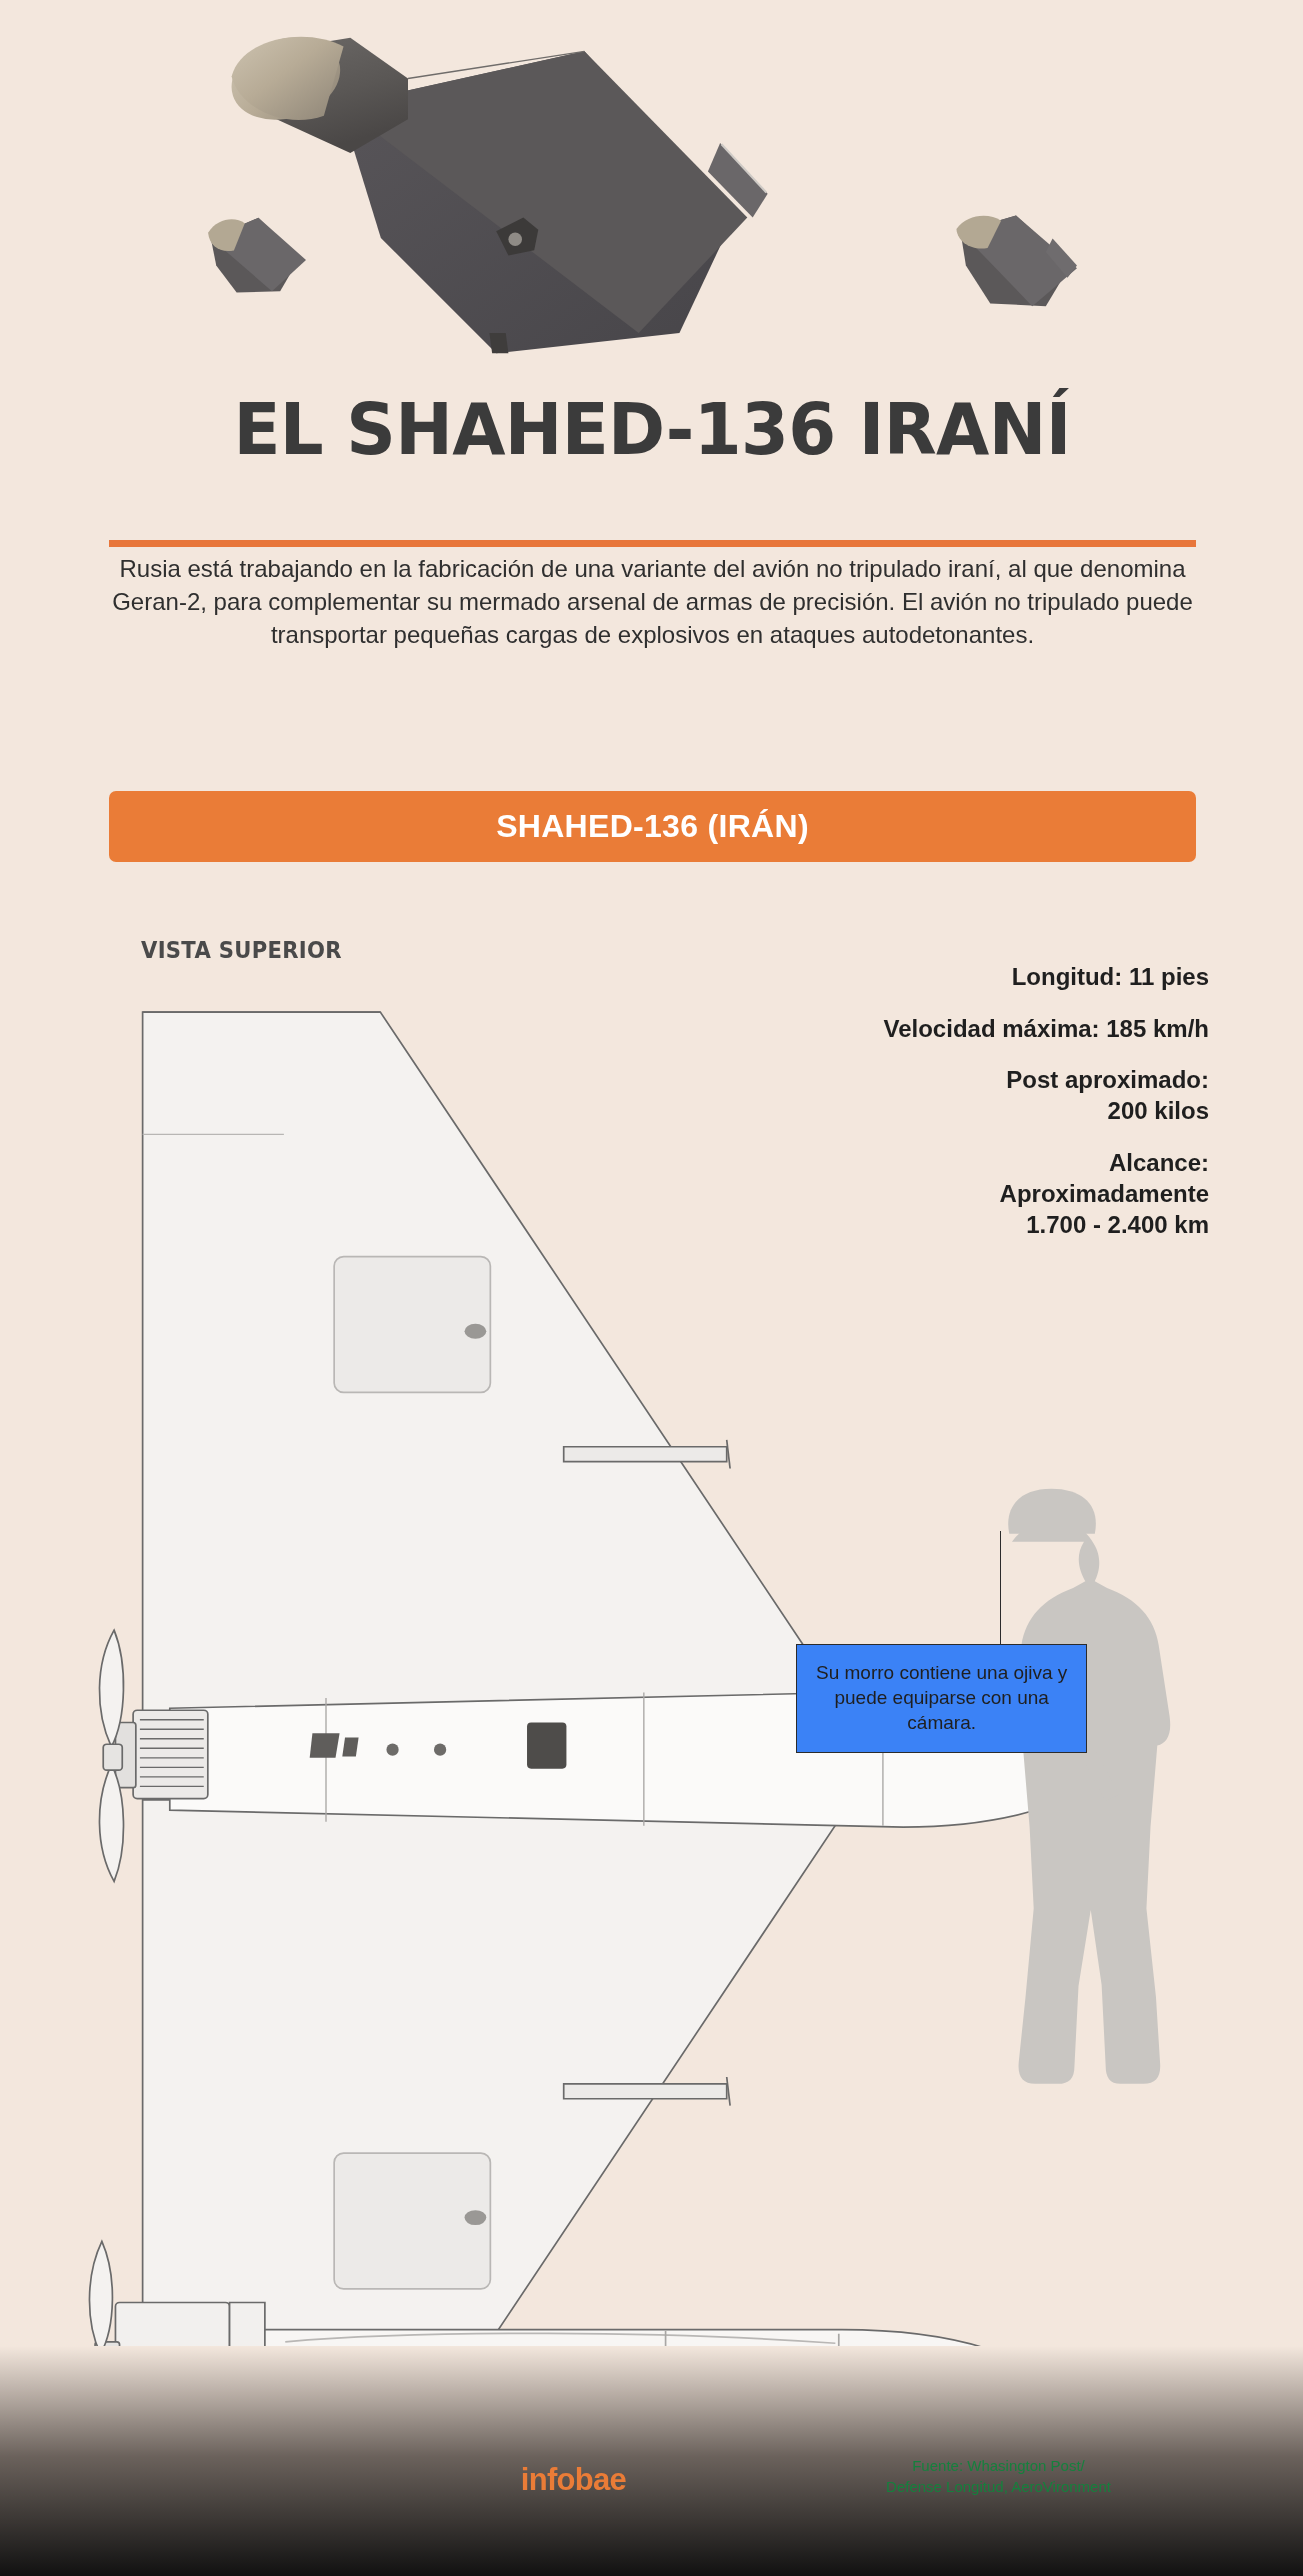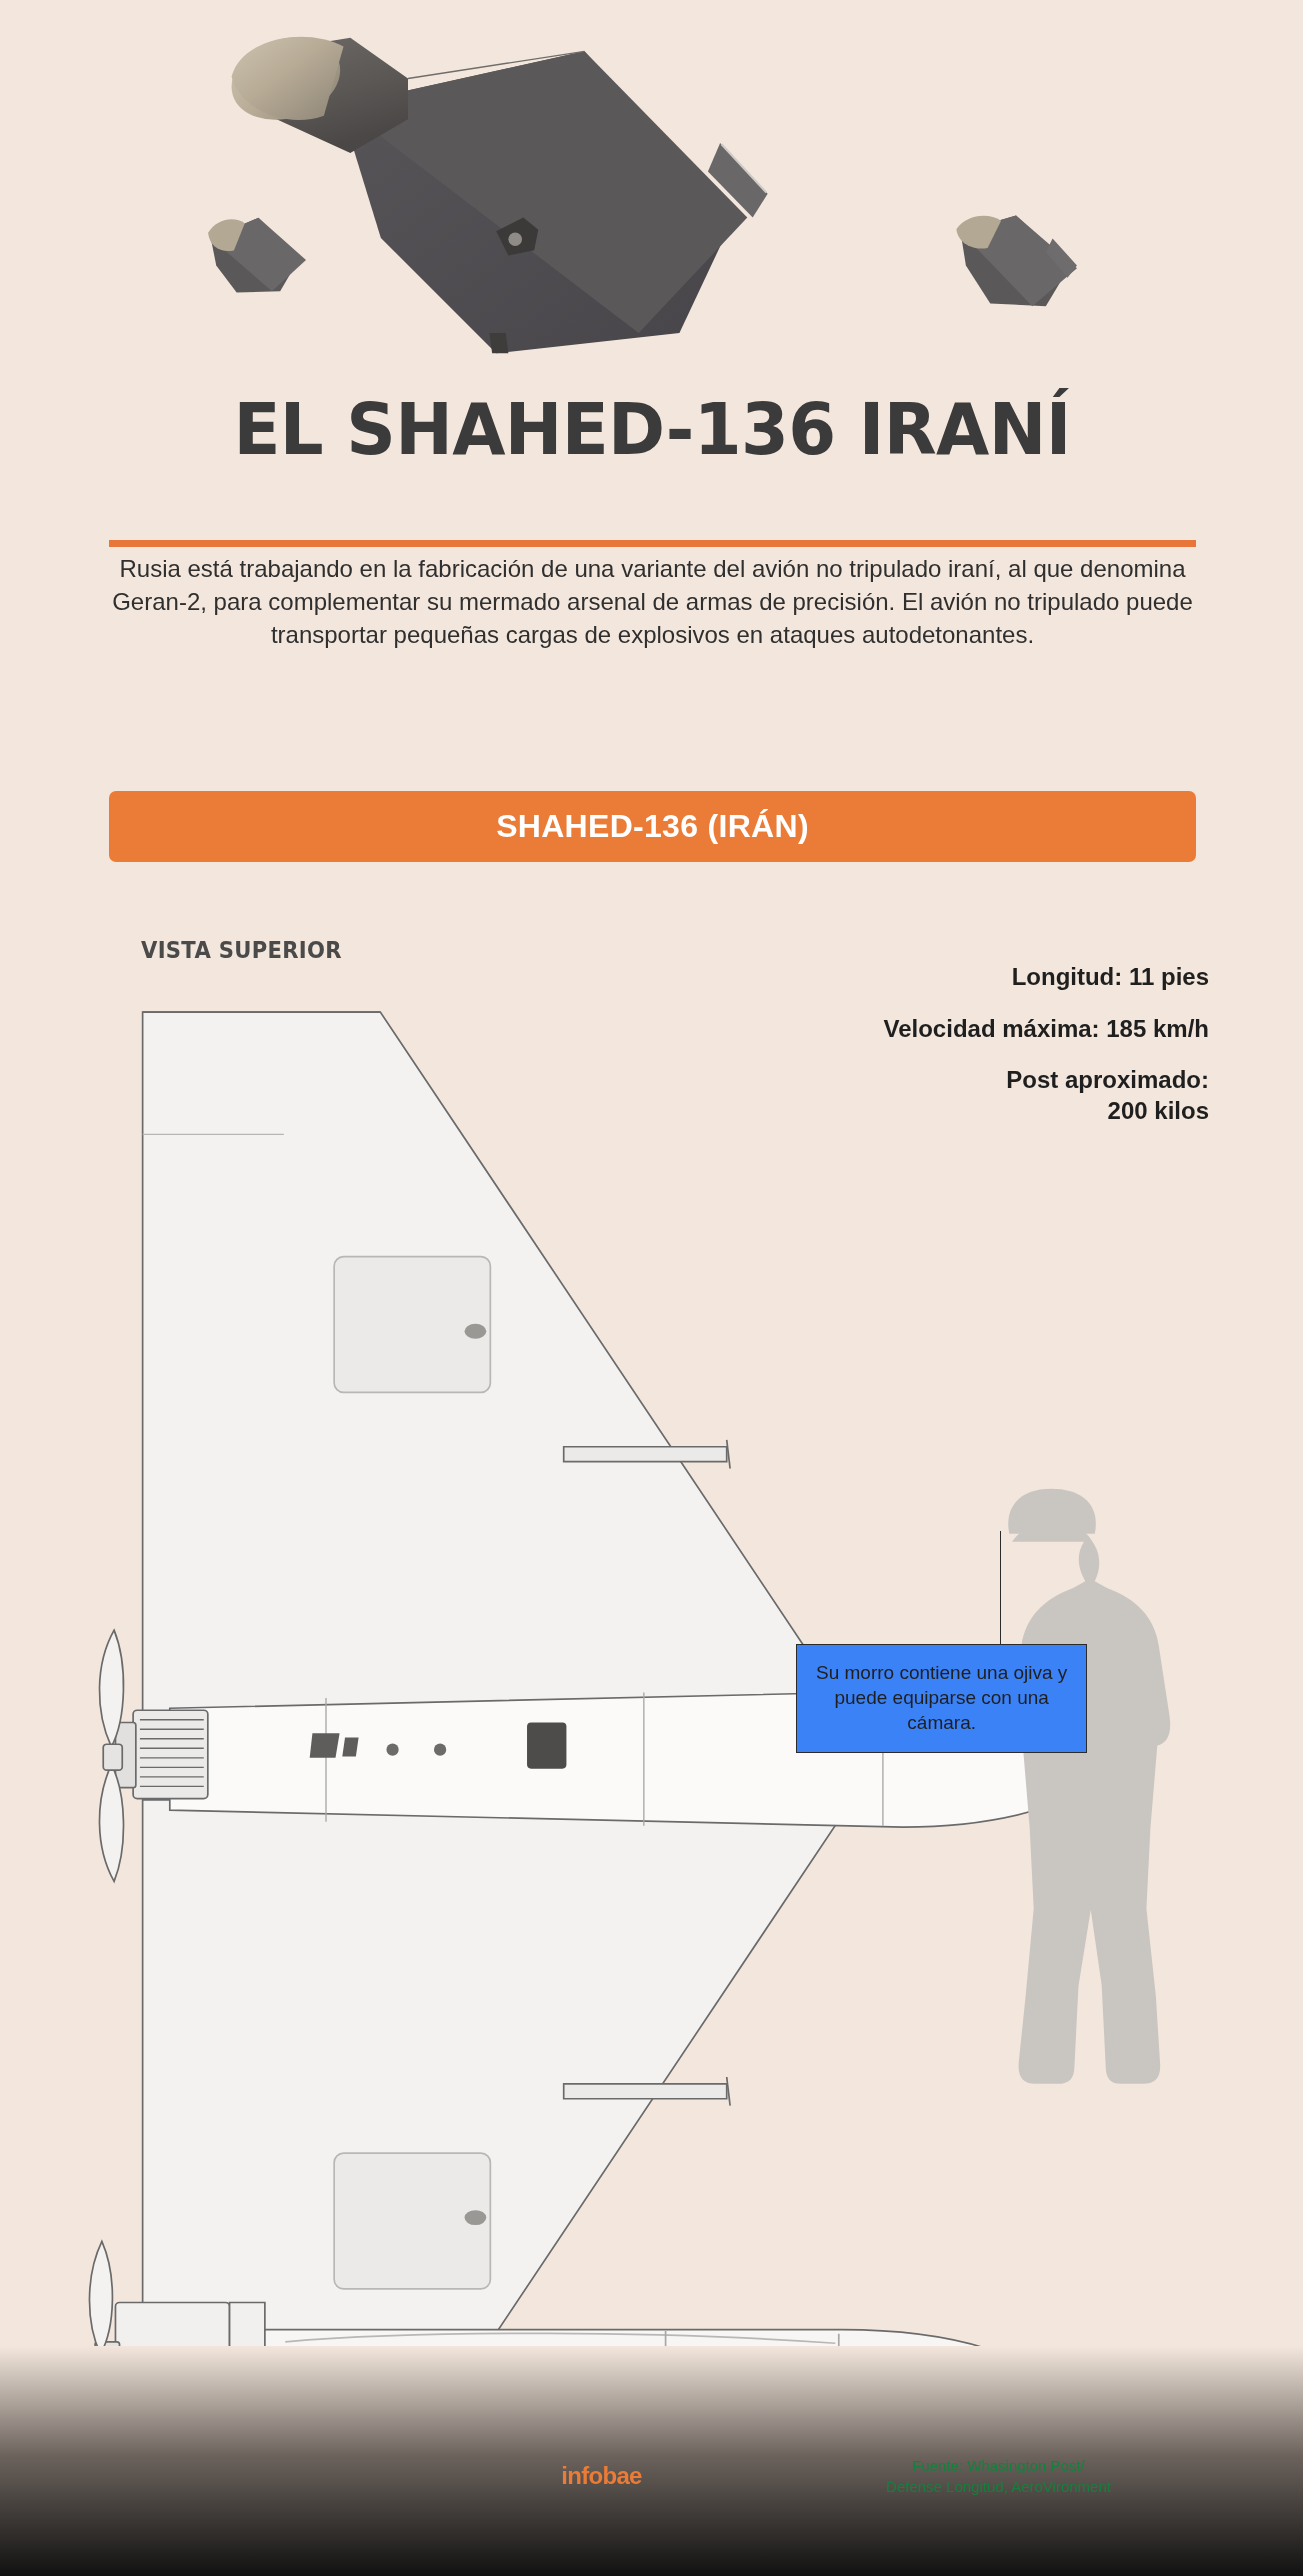--- a/index.html
+++ b/index.html
@@ -173,24 +173,23 @@
     height: 230px;
     background: linear-gradient(to bottom, rgba(243,231,221,1) 0%, #6b625c 48%, #111111 100%);
   }
   .logo {
     position: absolute;
     left: 0;
     top: 2462px;
     width: 1147px;
     text-align: center;
     color: #ea7c37;
-    font-size: 24px;
+    font-size: 31px;
     font-weight: bold;
     letter-spacing: -0.7px;
-    margin-left: 28px;
   }
   .source {
     position: absolute;
     right: 109px;
     top: 2455px;
     width: 421px;
     text-align: center;
     color: #15803d;
     font-size: 15px;
     line-height: 1.4;
@@ -276,20 +275,25 @@
   <div class="view-label" id="label-superior">VISTA SUPERIOR</div>
   <div class="view-label" id="label-lateral">VISTA LATERAL</div>
 
   <div class="specs">
     <div class="spec">Longitud: 11 pies</div>
     <div class="spec">Velocidad máxima: 185 km/h</div>
     <div class="spec">
       <div>Post aproximado:</div>
       <div>200 kilos</div>
     </div>
+    <div class="spec">
+      <div>Alcance:</div>
+      <div>Aproximadamente</div>
+      <div>1.700 - 2.400 km</div>
+    </div>
   </div>
 
   <div class="drawings">
     <svg width="1304" height="1481" viewBox="0 0 1920 2180">
       <g fill="#f7f5f3" stroke="#6a6a6a" stroke-width="2.5">
 
         <path d="M210 150 L210 1190 L1255 1190 L560 150 Z" fill="#f4f2f0"></path>
         <path d="M210 150 L560 150" stroke="#6a6a6a"></path>
         <path d="M210 330 L418 330" stroke="#b8b6b4" stroke-width="2"></path>
 

